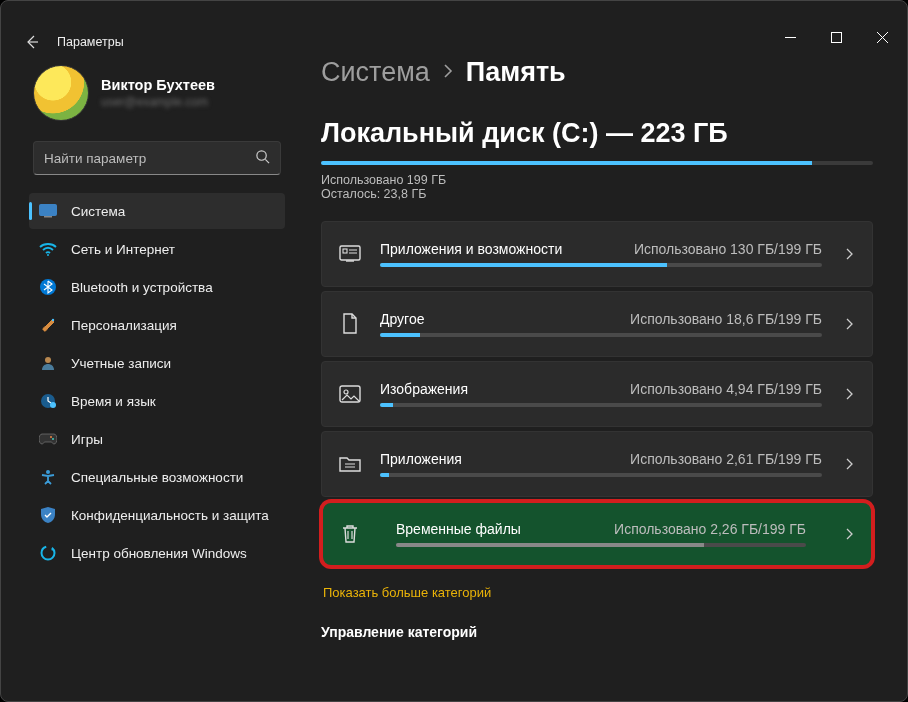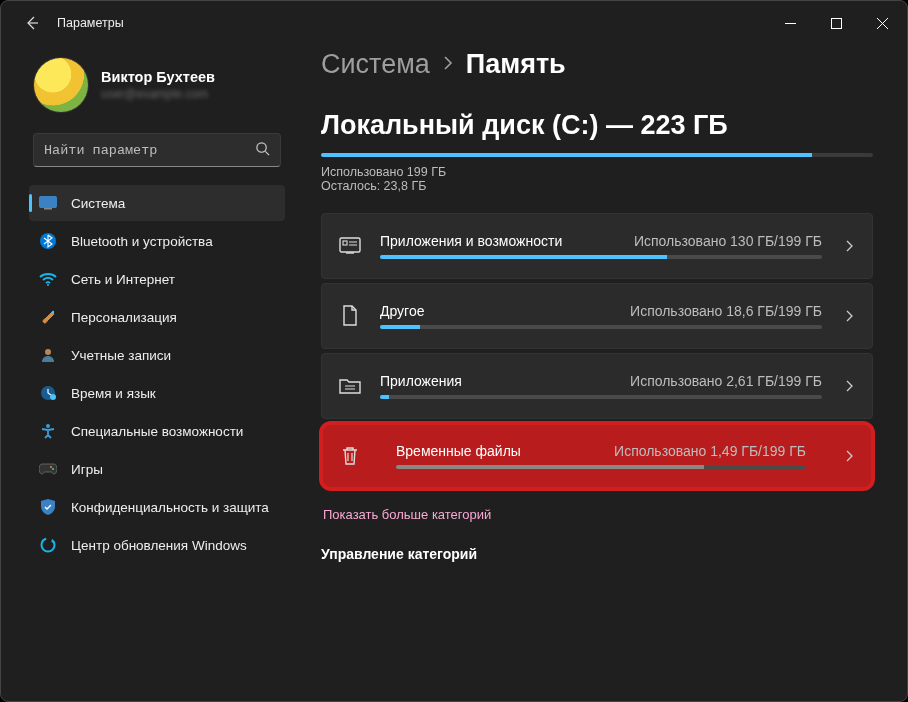--- a/index.html
+++ b/index.html
@@ -12,40 +12,40 @@
   .window {
     width: 908px; height: 702px;
     background: #1f1f1f;
     border: 1px solid #444;
     border-radius: 8px;
     position: relative;
     display: flex; flex-direction: column;
     color: #fff;
   }
   .titlebar {
-    height: 44px; display: flex; align-items: center;
-    justify-content: space-between; padding: 0 2px 0 10px;
+    height: 44px; display: flex; align-items: flex-end;
+    justify-content: space-between; padding: 0 2px 0 10px; margin-top: 8px;
   }
   .titlebar-left { display:flex; align-items:center; gap:14px; padding-left:10px;}
   .back-arrow { width:22px; height:22px; display:flex; align-items:center; justify-content:center; cursor:pointer;}
   .title-text { font-size:12.5px; color:#eee; }
   .win-controls { display:flex; }
   .win-btn { width:46px; height:32px; display:flex; align-items:center; justify-content:center; cursor:pointer;}
   .content { flex:1; display:flex; overflow:hidden;}
   .sidebar { width: 300px; padding: 6px 16px 0 28px; display:flex; flex-direction:column;}
   .user-block { display:flex; align-items:center; gap:12px; padding: 6px 4px 18px 4px;}
   .avatar { width:56px; height:56px; border-radius:50%; background: radial-gradient(circle at 35% 30%, #fde85a 0 35%, #f1c232 36% 60%, #7cb342 61% 100%); border:1px solid #333;}
   .user-name { font-size:14.5px; font-weight:600; color:#fff;}
   .user-email { font-size:12px; color:#6a6a6a; filter: blur(2px); margin-top:2px;}
   .search-box {
     background:#2d2d2d; border:1px solid #3a3a3a; border-bottom:1px solid #888;
     border-radius:4px; height:34px; display:flex; align-items:center;
     padding:0 10px; margin:2px 4px 18px 4px;
   }
-  .search-box input { flex:1; background:transparent; border:none; outline:none; color:#ccc; font-size:13.5px;font-family:Liberation Mono, monospace;}
+  .search-box input { flex:1; background:transparent; border:none; outline:none; color:#ccc; font-size:13.5px;}
   .search-box input::placeholder { color:#bdbdbd; }
   .nav { display:flex; flex-direction:column; gap:2px;}
   .nav-item {
     display:flex; align-items:center; gap:14px; height:36px;
     padding: 0 10px; border-radius:4px; cursor:pointer;
     font-size:13.5px; color:#eee;
     position:relative;
   }
   .nav-item.active { background:#2d2d2d; }
   .nav-item.active::before {
@@ -63,32 +63,32 @@
   .big-bar-fill { height:100%; background:#4cc2ff; width:89%;}
   .disk-stats { display:flex; justify-content:space-between; font-size:12.5px; color:#bdbdbd; margin-bottom:20px;flex-direction:column;}
   .cat-list { display:flex; flex-direction:column; gap:4px;}
   .cat-row {
     background:#2b2b2b; border:1px solid #333; border-radius:4px;
     height:66px; display:flex; align-items:center; padding:0 12px 0 14px;
     gap:16px; cursor:pointer;
   }
   .cat-row.highlight {
     outline:4px solid #d21e1e; outline-offset:-2px; border-radius:10px;
-    background:#b91c1c;
+    background:#14532d;
     gap:32px;
   }
   .cat-icon { width:28px; height:28px; display:flex; align-items:center; justify-content:center; flex-shrink:0; color:#ddd;}
   .cat-body { flex:1; display:flex; flex-direction:column; gap:6px;}
   .cat-top { display:flex; justify-content:space-between; align-items:baseline;}
   .cat-title { font-size:14px; color:#fff;}
   .cat-usage { font-size:14px; color:#bdbdbd;}
   .cat-bar { height:4px; background:#4a4a4a; border-radius:2px; overflow:hidden;}
   .cat-bar-fill { height:100%; background:#4cc2ff;}
   .chev { width:22px; display:flex; align-items:center; justify-content:center; color:#ccc;}
-  .show-more { color:#f9a8d4; font-size:13px; margin:18px 2px 24px 2px; cursor:pointer;}
+  .show-more { color:#eab308; font-size:13px; margin:18px 2px 24px 2px; cursor:pointer;}
   .section-heading { font-size:14px; font-weight:600; margin-top:4px;}
   ::-webkit-scrollbar { width:4px;}
   ::-webkit-scrollbar-thumb { background:#555; border-radius:2px;}
 </style>
 </head>
 <body>
 
 <div class="window">
   <div class="titlebar">
     <div class="titlebar-left">
@@ -142,39 +142,39 @@
           <span class="nav-icon">
               <svg width="18" height="14">
                 <rect x="0.5" y="0.5" width="17" height="11" rx="1" fill="#3b82c4" stroke="#3b82c4"></rect>
                 <rect x="5" y="12" width="8" height="1.5" fill="#888"></rect>
               </svg>
             </span>
           <span>Система</span>
         </div>
         <div class="nav-item">
           <span class="nav-icon">
-              <svg width="16" height="16">
-                <circle cx="8" cy="8" r="8" fill="#0078d4"></circle>
-                <path d="M8 2v12l4-3-8-6m0 6l8-6-4-3" fill="none" stroke="#fff" stroke-width="1.1"></path>
-              </svg>
-            </span>
-          <span>Bluetooth и устройства</span>
-        </div>
-        <div class="nav-item">
-          <span class="nav-icon">
               <svg width="18" height="14">
                 <path d="M1 5c4-4 12-4 16 0M4 8c3-3 7-3 10 0M7 11c1.3-1.3 2.7-1.3 4 0" fill="none" stroke="#18b5e8" stroke-width="1.8"></path>
                 <circle cx="9" cy="13" r="1" fill="#18b5e8"></circle>
               </svg>
             </span>
           <span>Сеть и Интернет</span>
         </div>
         <div class="nav-item">
           <span class="nav-icon">
               <svg width="16" height="16">
+                <circle cx="8" cy="8" r="8" fill="#0078d4"></circle>
+                <path d="M8 2v12l4-3-8-6m0 6l8-6-4-3" fill="none" stroke="#fff" stroke-width="1.1"></path>
+              </svg>
+            </span>
+          <span>Bluetooth и устройства</span>
+        </div>
+        <div class="nav-item">
+          <span class="nav-icon">
+              <svg width="16" height="16">
                 <path d="M3 13c0-3 2-3 2-3l7-7 2 2-7 7s0 2-3 2" fill="#d88c3f" stroke="#d88c3f"></path>
                 <circle cx="13" cy="3" r="1.2" fill="#4cc2ff"></circle>
               </svg>
             </span>
           <span>Персонализация</span>
         </div>
         <div class="nav-item">
           <span class="nav-icon">
               <svg width="16" height="16">
                 <circle cx="8" cy="5" r="3" fill="#b88850"></circle>
@@ -185,39 +185,39 @@
         </div>
         <div class="nav-item">
           <span class="nav-icon">
               <svg width="16" height="16">
                 <circle cx="8" cy="8" r="7" fill="#1a5c8e"></circle>
                 <path d="M8 4v4l3 2" stroke="#fff" stroke-width="1.2" fill="none"></path>
                 <circle cx="13" cy="12" r="3" fill="#4cc2ff"></circle>
               </svg>
             </span>
           <span>Время и язык</span>
-        </div>
-        <div class="nav-item">
-          <span class="nav-icon">
-              <svg width="16" height="16">
-                <circle cx="8" cy="3" r="2" fill="#3b9cd8"></circle>
-                <path d="M2 6l6 1 6-1M8 7v5m-3 3l3-3 3 3" stroke="#3b9cd8" stroke-width="1.8" fill="none"></path>
-              </svg>
-            </span>
-          <span>Специальные возможности</span>
         </div>
         <div class="nav-item">
           <span class="nav-icon">
               <svg width="18" height="12">
                 <path d="M3 1h12c2 0 3 3 3 5s-1 5-3 5c-1 0-2-2-3-2H6c-1 0-2 2-3 2-2 0-3-3-3-5s1-5 3-5z" fill="#333" stroke="#888" stroke-width="0.6"></path>
                 <circle cx="12" cy="4" r="1" fill="#e84"></circle>
                 <circle cx="14" cy="6" r="1" fill="#4cb"></circle>
               </svg>
             </span>
           <span>Игры</span>
+        </div>
+        <div class="nav-item">
+          <span class="nav-icon">
+              <svg width="16" height="16">
+                <circle cx="8" cy="3" r="2" fill="#3b9cd8"></circle>
+                <path d="M2 6l6 1 6-1M8 7v5m-3 3l3-3 3 3" stroke="#3b9cd8" stroke-width="1.8" fill="none"></path>
+              </svg>
+            </span>
+          <span>Специальные возможности</span>
         </div>
         <div class="nav-item">
           <span class="nav-icon">
               <svg width="14" height="16">
                 <path d="M7 0l7 2v5c0 5-3 8-7 9-4-1-7-4-7-9V2z" fill="#3b82c4"></path>
                 <path d="M4 8l2 2 4-4" stroke="#fff" stroke-width="1.4" fill="none"></path>
               </svg>
             </span>
           <span>Конфиденциальность и защита</span>
         </div>
@@ -294,20 +294,43 @@
                 <div class="cat-bar-fill" style="width:9%"></div>
               </div>
           </div>
           <div class="chev">
               <svg width="9" height="14">
                 <path d="M2 2l5 5-5 5" fill="none" stroke="#ccc" stroke-width="1.3"></path>
               </svg>
             </div>
         </div>
 
+        <div class="cat-row">
+          <div class="cat-icon">
+              <svg width="22" height="18">
+                <rect x="1" y="1" width="20" height="16" rx="2" fill="none" stroke="#ddd" stroke-width="1.4"></rect>
+                <circle cx="7" cy="7" r="2" fill="none" stroke="#ddd" stroke-width="1.2"></circle>
+                <path d="M3 15l5-5 4 4 3-3 5 5" fill="none" stroke="#ddd" stroke-width="1.2"></path>
+              </svg>
+            </div>
+          <div class="cat-body">
+            <div class="cat-top">
+              <span class="cat-title">Изображения</span>
+              <span class="cat-usage">Использовано 4,94 ГБ/199 ГБ</span>
+            </div>
+            <div class="cat-bar">
+                <div class="cat-bar-fill" style="width:3%"></div>
+              </div>
+          </div>
+          <div class="chev">
+              <svg width="9" height="14">
+                <path d="M2 2l5 5-5 5" fill="none" stroke="#ccc" stroke-width="1.3"></path>
+              </svg>
+            </div>
+        </div>
 
         <div class="cat-row">
           <div class="cat-icon">
               <svg width="22" height="18">
                 <path d="M1 3h7l2 2h11v11H1z" fill="none" stroke="#ddd" stroke-width="1.4"></path>
                 <path d="M6 9h10M6 12h10" stroke="#ddd" stroke-width="1.1"></path>
               </svg>
             </div>
           <div class="cat-body">
             <div class="cat-top">
@@ -328,21 +351,21 @@
         <div class="cat-row highlight">
           <div class="cat-icon">
               <svg width="18" height="22">
                 <path d="M2 5h14M6 5V3h6v2M4 5l1 14h8l1-14" fill="none" stroke="#ddd" stroke-width="1.4"></path>
                 <path d="M7 8v8M11 8v8" stroke="#ddd" stroke-width="1.2"></path>
               </svg>
             </div>
           <div class="cat-body">
             <div class="cat-top">
               <span class="cat-title">Временные файлы</span>
-              <span class="cat-usage">Использовано 1,49 ГБ/199 ГБ</span>
+              <span class="cat-usage">Использовано 2,26 ГБ/199 ГБ</span>
             </div>
             <div class="cat-bar">
                 <div class="cat-bar-fill" style="width:75%; background:#888"></div>
               </div>
           </div>
           <div class="chev">
               <svg width="9" height="14">
                 <path d="M2 2l5 5-5 5" fill="none" stroke="#ccc" stroke-width="1.3"></path>
               </svg>
             </div>

